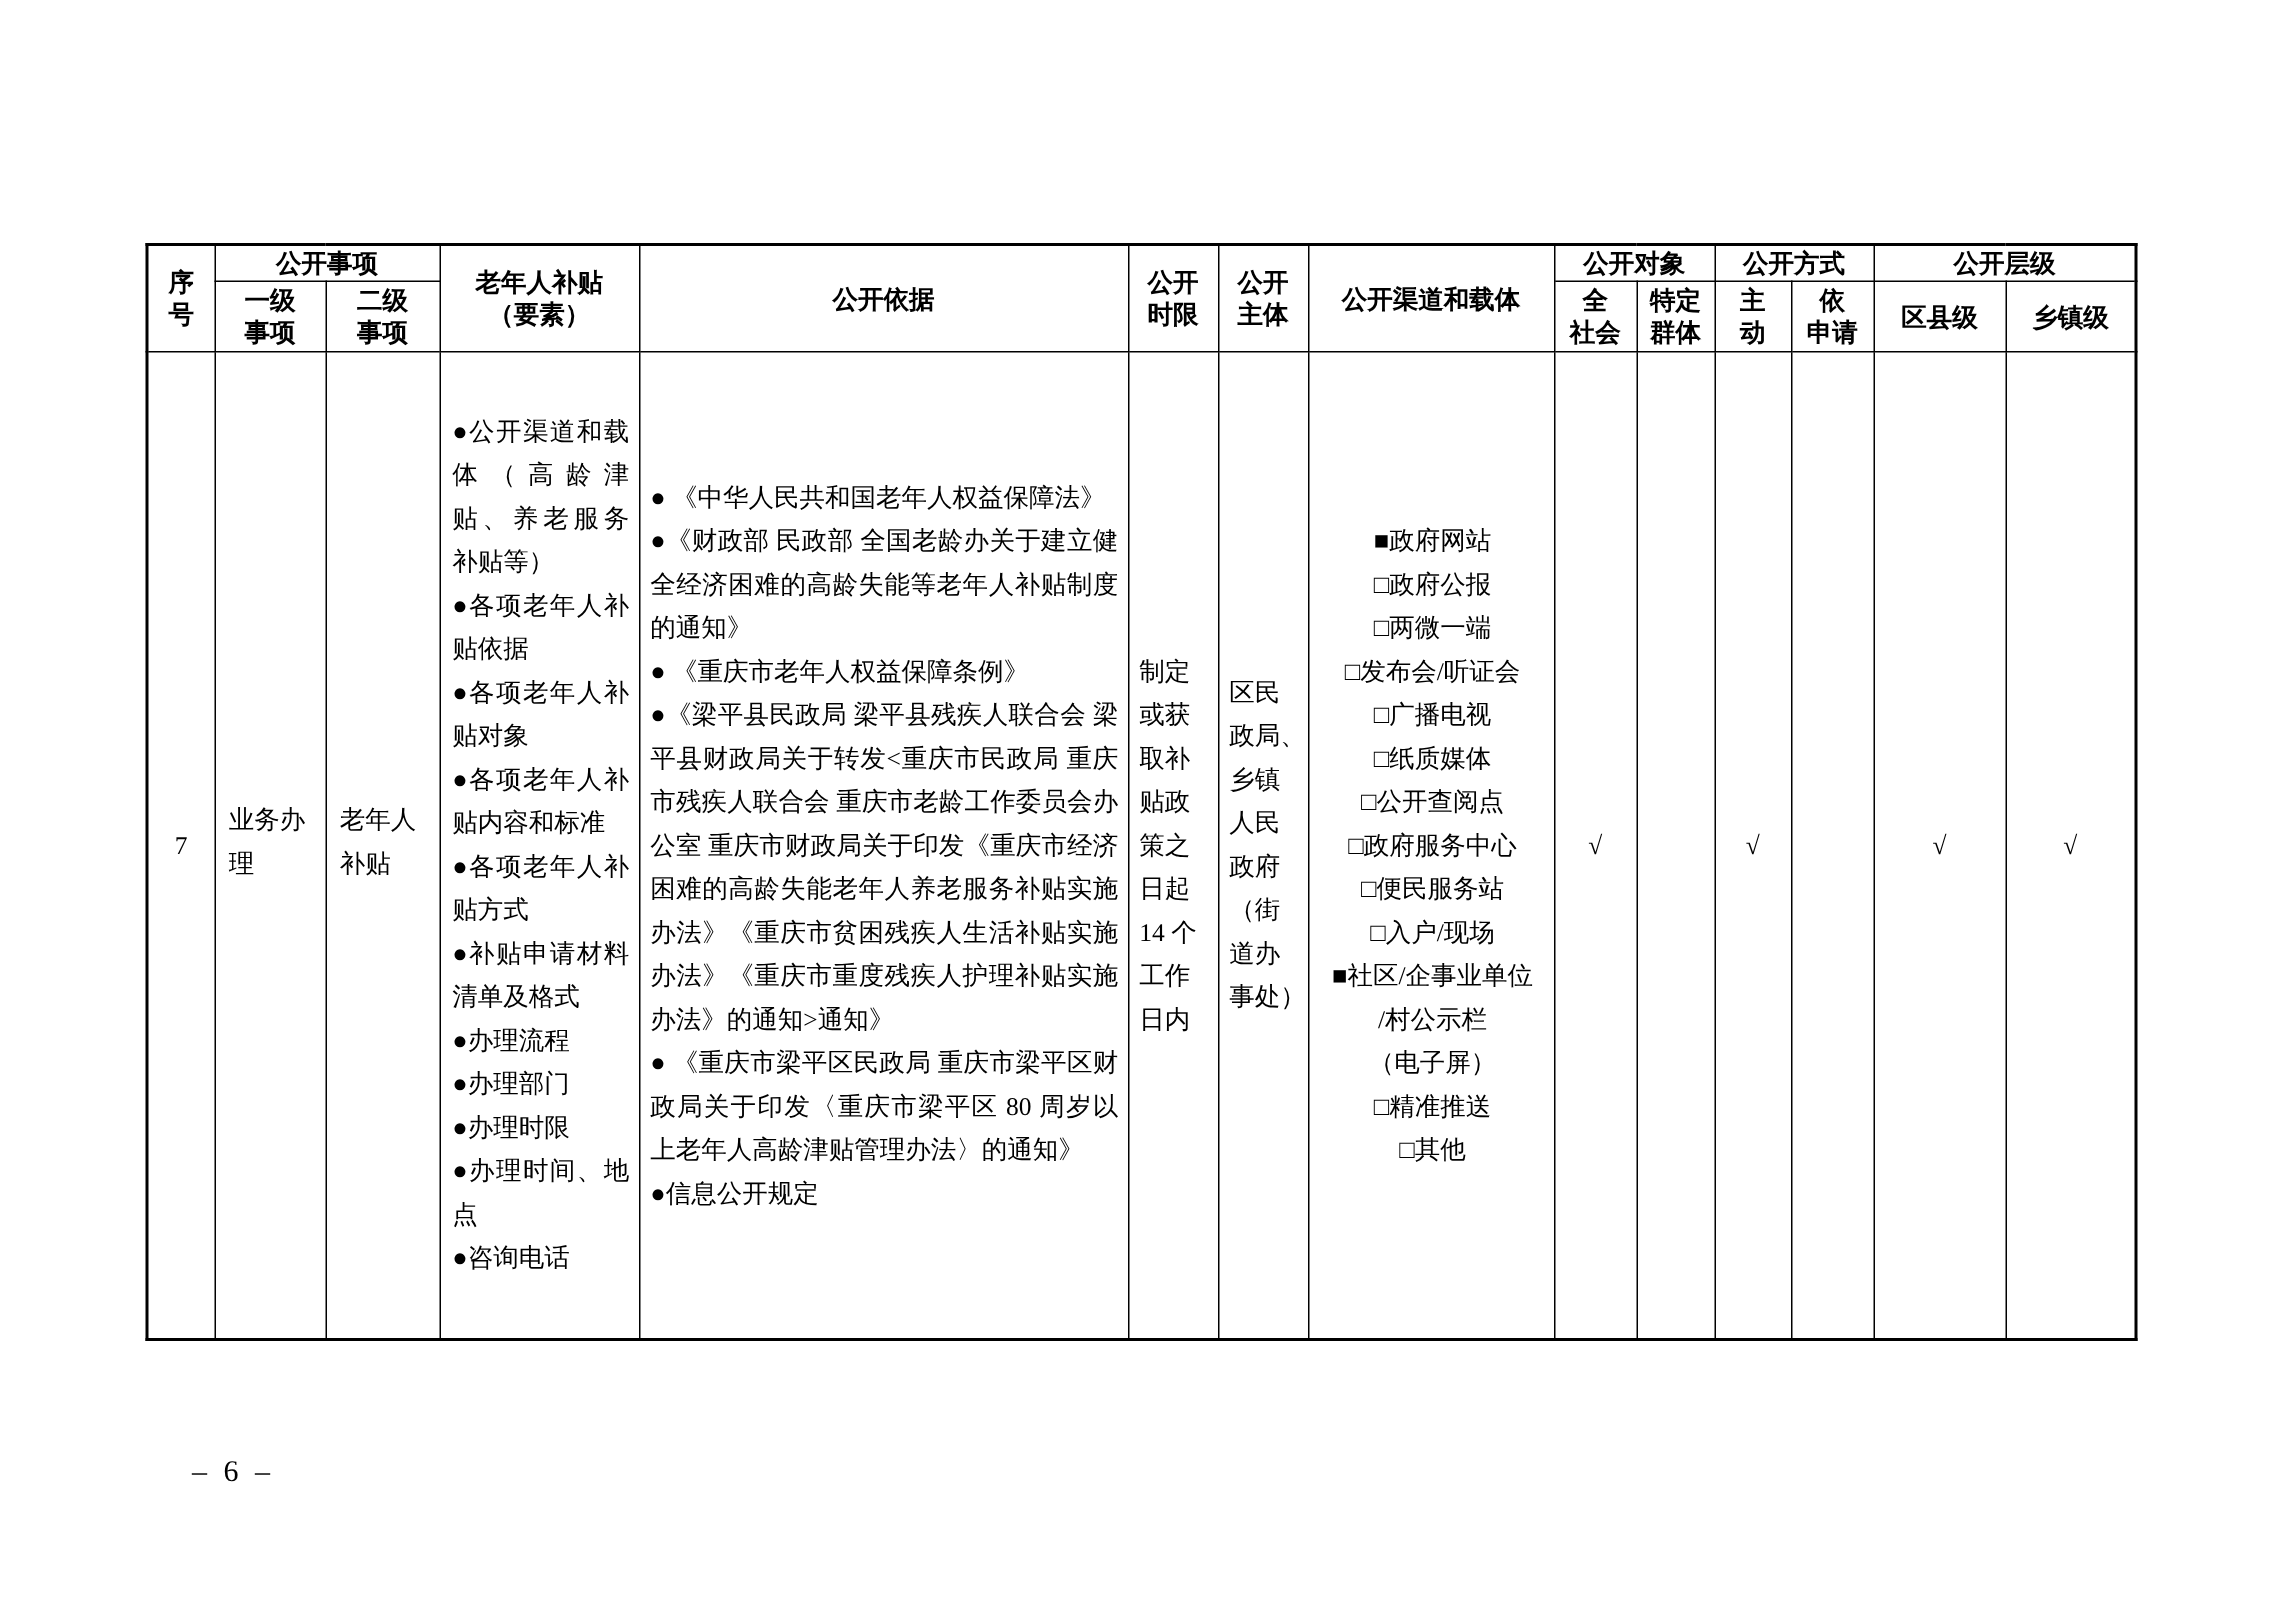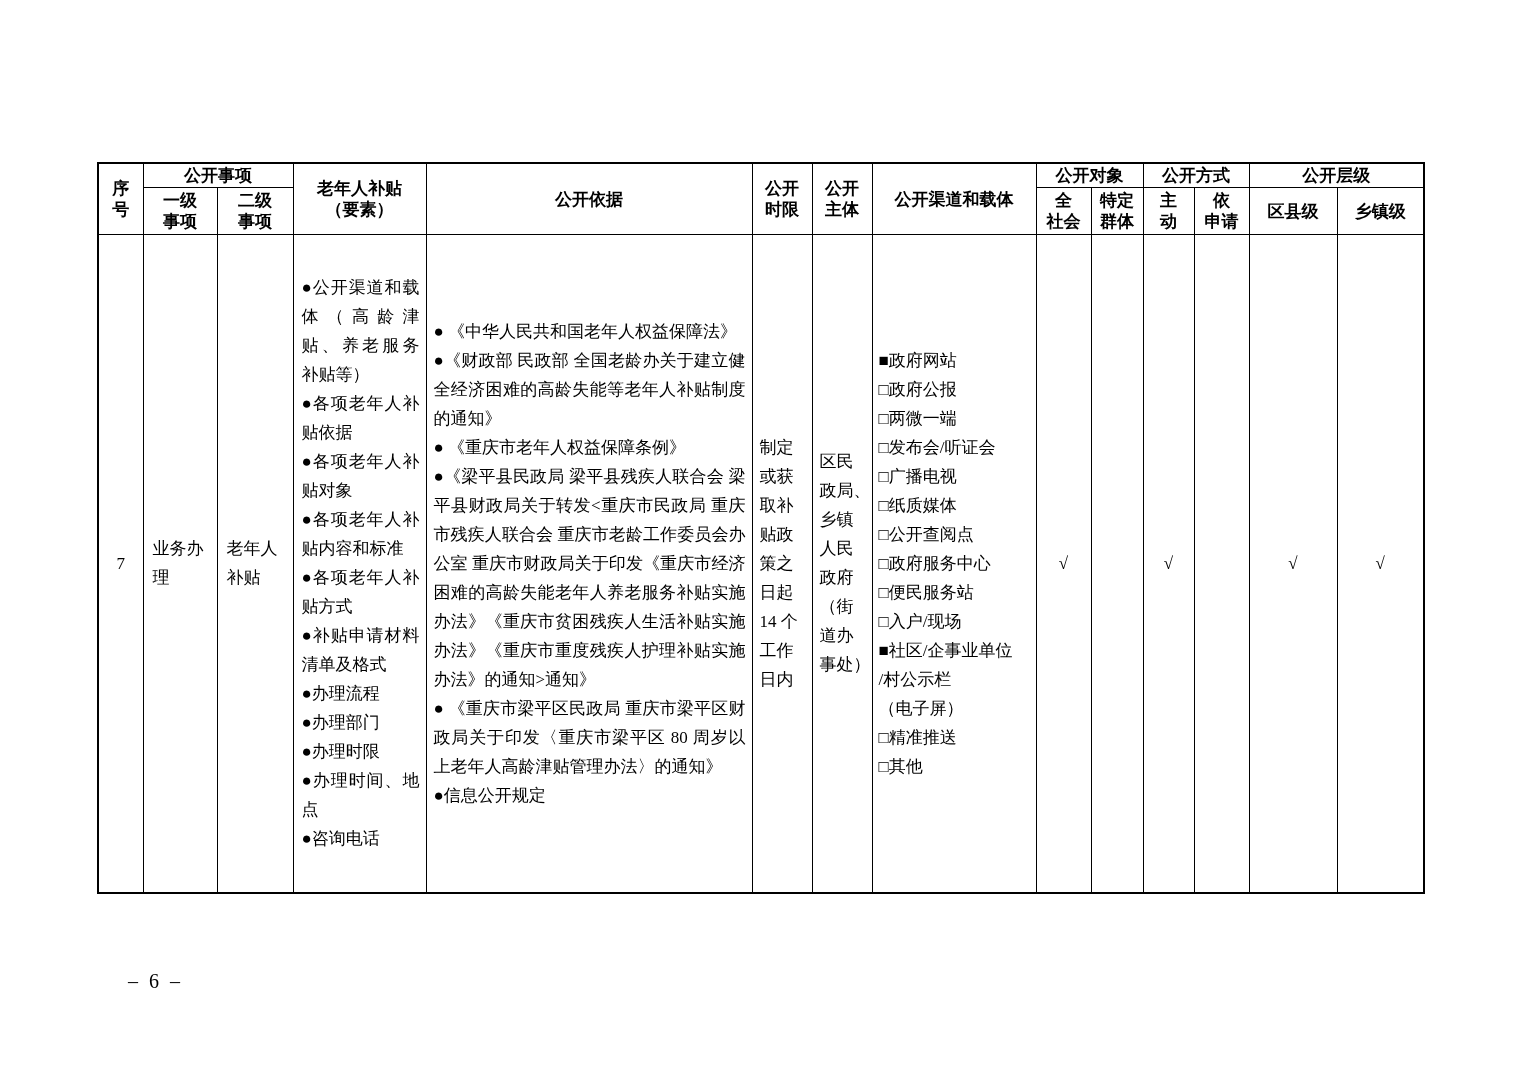--- a/index.html
+++ b/index.html
@@ -36,25 +36,25 @@
     font-size: 17px;
     line-height: 21px;
     text-align: center;
     white-space: pre-line;
   }
   td.bd {
     font-size: 17px;
     line-height: 29px;
   }
   td.center { text-align: center; }
-  td.name-cell { padding: 0 9px; text-align: left; }
+  td.name-cell { padding: 0 9px; text-align: left; font-family: Liberation Mono, monospace; }
   td.list-cell { padding: 0 6px 0 8px; text-align: justify; }
   td.basis-cell { padding: 0 6px 0 7px; text-align: justify; }
   td.pre-cell { white-space: pre-line; text-align: left; padding-left: 7px; padding-right: 1px; }
-  td.channels-cell { padding-left: 6px; padding-right: 4px; text-align: left; margin-top: 32px; }
+  td.channels-cell { padding-left: 6px; padding-right: 4px; text-align: center; margin-top: 32px; }
   .channel-item { white-space: pre-line; }
   td.check-cell { text-align: center; font-size: 17px; }
   .page-number {
     position: absolute;
     left: 128px;
     top: 970px;
     font-size: 20px;
     letter-spacing: 3px;
     color: #000;
   }

